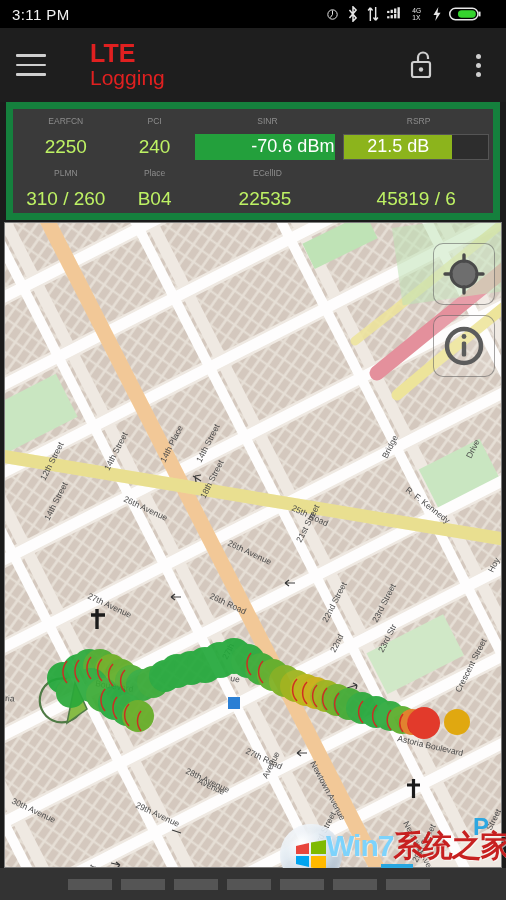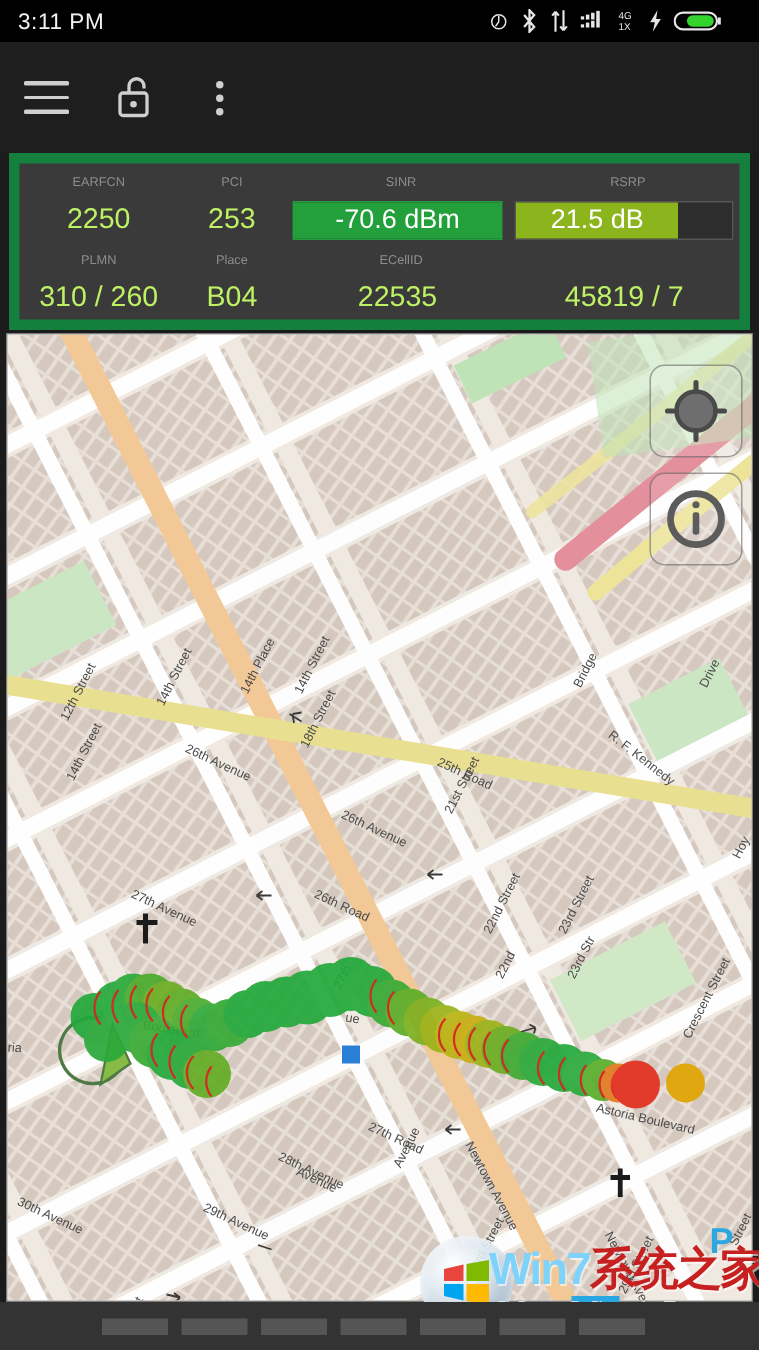--- a/index.html
+++ b/index.html
@@ -57,21 +57,21 @@
   .barcell { padding: 0 4px; }
   .bartrack {
     position: relative; width: 100%; height: 26px;
     background: #2d2d2d; border: 1px solid #555;
     display: flex; align-items: center;
   }
   .barfill {
     position: absolute; left: 0; top: 0; bottom: 0;
     display: flex; align-items: center; justify-content: center;
   }
-  .bartext { position: relative; color: #fff; font-size: 18px; width: 100%; text-align: center; }
+  .bartext { position: relative; color: #fff; font-size: 18px; width: 100%; text-align: right; }
   .rsrp-fill { background: #23a03c; }
   .sinr-fill { background: #8cb41c; }
   .rsrp-track { border-color:#23a03c; }
   .sinr-track { border-color:#555; }
 
   
   .mapwrap {
     position: absolute; top: 222px; left: 4px; width: 498px; height: 646px;
     border: 1px solid #7d7d7d; overflow: hidden; background: #efe9e2;
   }
@@ -169,20 +169,24 @@
   </div>
 
   <div class="appbar">
     <div class="hamburger">
       <div class="bars">
         <i></i>
           <i></i>
           <i></i>
       </div>
     </div>
+    <div class="titlebox">
+      <div class="title-main">LTE</div>
+      <div class="title-sub">Logging</div>
+    </div>
     <div class="actionbtn">
       <svg width="28" height="32" viewBox="0 0 28 32">
         <rect x="4" y="13" width="18" height="15" rx="2" fill="none" stroke="#cfcfcf" stroke-width="2.2"></rect>
         <path d="M10 13 V8.5 a5 5 0 0 1 10 0 V10" fill="none" stroke="#cfcfcf" stroke-width="2.2"></path>
         <circle cx="13" cy="20.5" r="2.2" fill="#cfcfcf"></circle>
       </svg>
     </div>
     <div class="actionbtn">
       <div class="dots">
         <span></span>
@@ -207,21 +211,21 @@
       <div class="cell c-rsrp">
           <span class="lbl">RSRP</span>
         </div>
     </div>
 
     <div class="row values">
       <div class="cell c-earfcn">
           <span class="val">2250</span>
         </div>
       <div class="cell c-pci">
-          <span class="val">253</span>
+          <span class="val">240</span>
         </div>
       <div class="cell c-rsrp barcell">
         <div class="bartrack rsrp-track">
           <div class="barfill rsrp-fill" id="rsrp-fill" style="width: 100%; background: rgb(35, 160, 60);"></div>
           <span class="bartext">-70.6 dBm</span>
         </div>
       </div>
       <div class="cell c-sinr barcell">
         <div class="bartrack sinr-track">
           <div class="barfill sinr-fill" id="sinr-fill" style="width: 75%; background: rgb(140, 180, 28);"></div>
@@ -246,21 +250,21 @@
       <div class="cell c-earfcn">
           <span class="val">310 / 260</span>
         </div>
       <div class="cell c-pci">
           <span class="val">B04</span>
         </div>
       <div class="cell c-rsrp">
           <span class="val">22535</span>
         </div>
       <div class="cell c-sinr">
-          <span class="val">45819 / 7</span>
+          <span class="val">45819 / 6</span>
         </div>
     </div>
   </div>
 
   <div class="mapwrap">
     <div class="mapcanvas">
       <svg width="496" height="644" viewBox="0 0 496 644">
         <defs>
           <style>
             .rdmaj { stroke:#f6d2a0; }

